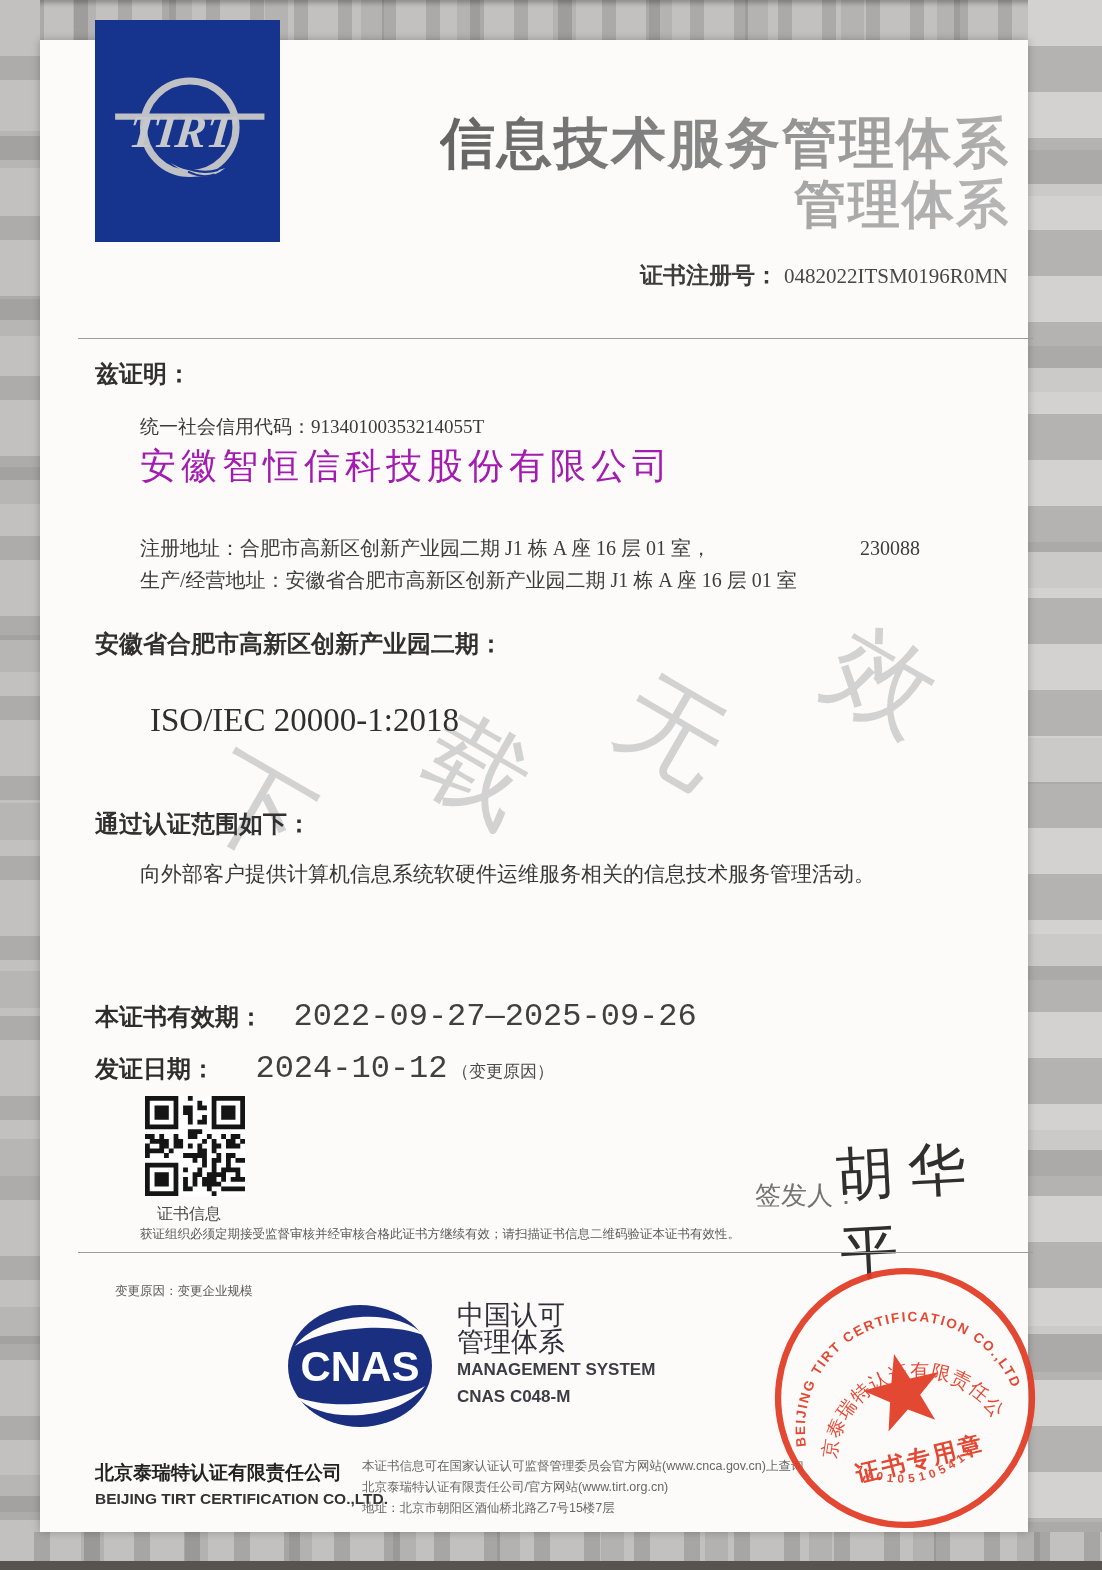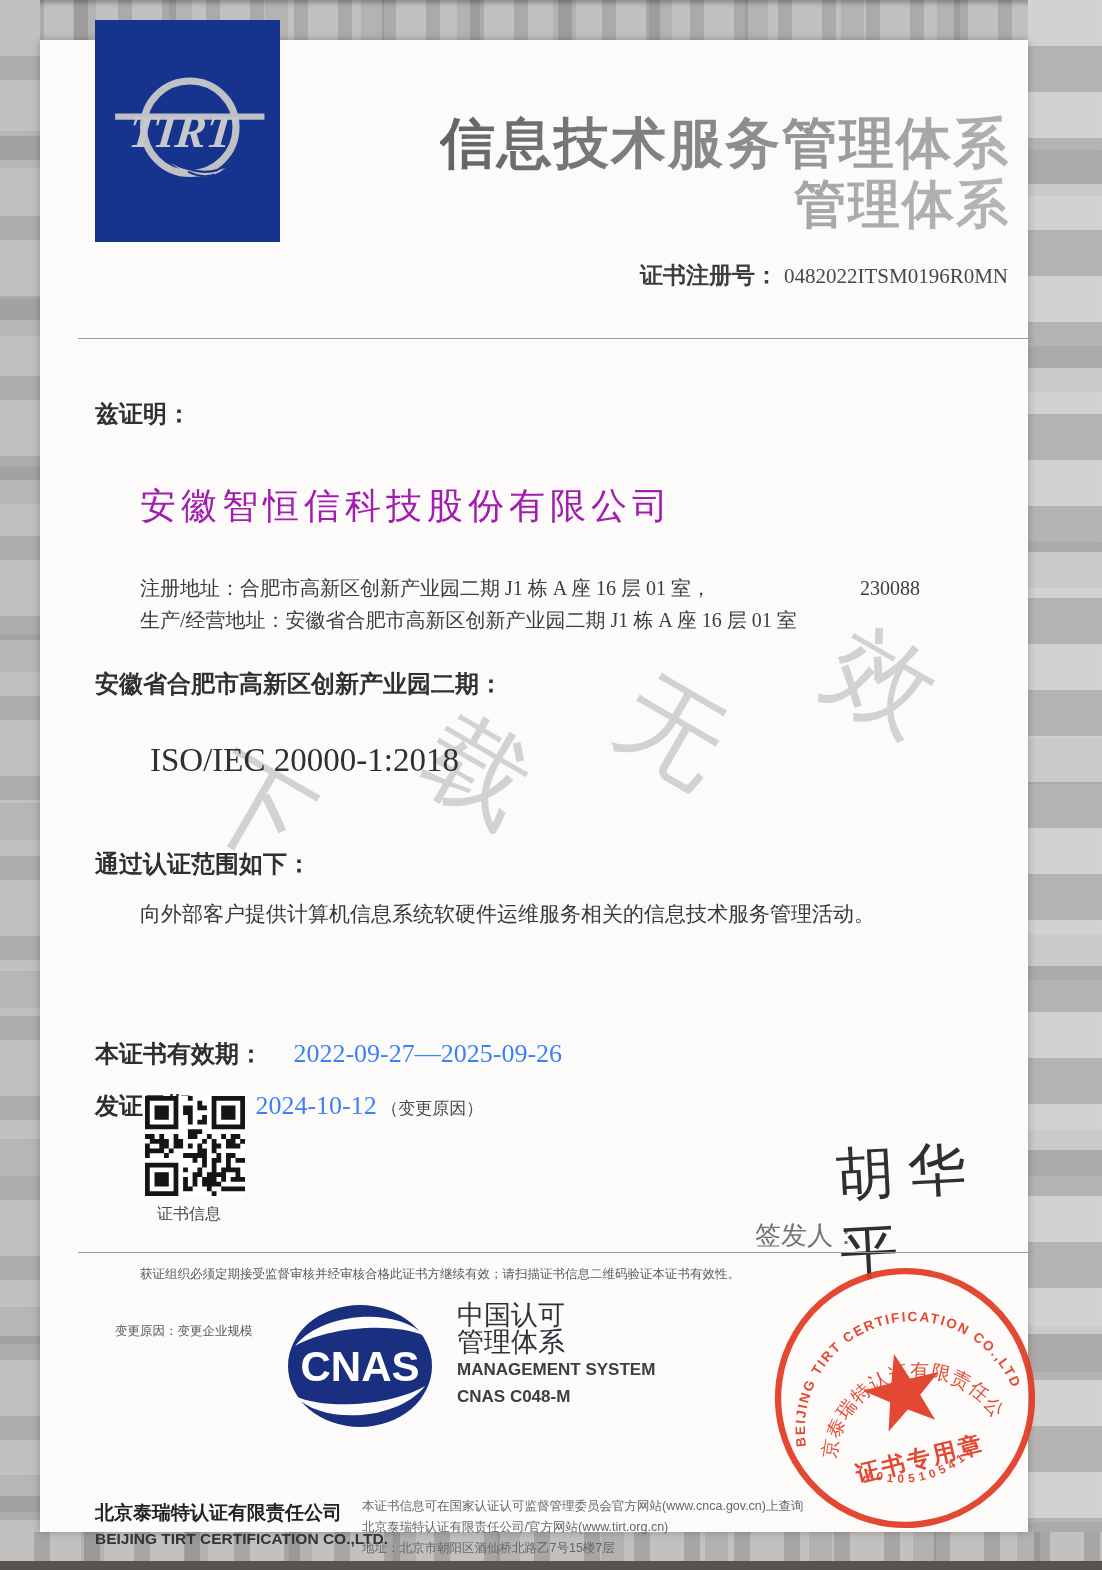--- a/index.html
+++ b/index.html
@@ -16,21 +16,21 @@
                      repeating-linear-gradient(90deg,rgba(0,0,0,0) 0 81px,rgba(0,0,0,.08) 81px 104px);}
   .edge-bottom:after{content:"";position:absolute;left:0;bottom:0;width:100%;height:9px;background:#57544f;}
   .edge-left{left:0;top:0;width:40px;height:100%;
     background-image:repeating-linear-gradient(180deg,rgba(0,0,0,0) 0 56px,rgba(0,0,0,.11) 56px 80px),
                      repeating-linear-gradient(180deg,rgba(0,0,0,0) 0 131px,rgba(0,0,0,.06) 131px 168px);}
   .edge-right{right:0;top:0;width:74px;height:100%;background:#c7c5c3;
     background-image:repeating-linear-gradient(180deg,rgba(255,255,255,.22) 0 46px,rgba(0,0,0,.09) 46px 92px),
                      repeating-linear-gradient(180deg,rgba(0,0,0,0) 0 150px,rgba(0,0,0,.05) 150px 196px);}
   .paper{position:absolute;left:40px;top:40px;width:988px;height:1492px;background:#fcfbfa;
          box-shadow:0 0 8px rgba(0,0,0,.25);}
-  .c{position:absolute;z-index:2;color:#3a3a3a;margin-top:40px;}
+  .c{position:absolute;z-index:2;color:#3a3a3a;}
   
   .logo-box{position:absolute;left:55px;top:-20px;width:185px;height:222px;background:#16338e;z-index:3;
             display:flex;align-items:center;justify-content:center;}
   
   .title{position:absolute;top:72px;right:18px;text-align:right;z-index:2;}
   .t1,.t2{font-weight:700;letter-spacing:2px;
     background:linear-gradient(90deg,#636363,#b2b2b2);-webkit-background-clip:text;background-clip:text;
     color:transparent;}
   .t1{font-size:55px;line-height:62px;}
   .t2{font-size:52px;line-height:60px;background:linear-gradient(90deg,#8a8a8a,#b6b6b6);
@@ -40,21 +40,21 @@
   .reg-val{font-family:"Liberation Serif",serif;font-size:21px;color:#474747;margin-left:6px;}
   .divider{position:absolute;left:38px;width:955px;height:1px;background:#9b9b9b;z-index:2;}
   .h-bold{font-weight:700;font-size:24px;color:#303030;}
   .serif{font-family:"Liberation Serif",serif;}
   .company{font-size:36px;letter-spacing:5px;color:#a21caf;}
   .addr{font-size:20px;line-height:32px;color:#3d3d3d;}
   .postal{position:absolute;left:720px;top:0;}
   .std{font-size:33px;color:#2f2f2f;}
   .scope{font-size:21px;color:#383838;}
   .lab{font-weight:700;font-size:24px;color:#2d2d2d;}
-  .dateval{font-family:Liberation Serif, serif;font-size:26px;color:#3b82f6;}
+  .dateval{font-family:Liberation Mono, monospace;font-size:32px;color:#404040;}
   .note-sm{font-family:"Liberation Serif",serif;font-size:12.5px;color:#5a5a5a;}
   .qr-wrap{position:absolute;left:105px;top:1056px;width:120px;text-align:left;z-index:2;}
   .qr-cap{font-family:"Liberation Serif",serif;font-size:16px;color:#4a4a4a;margin-top:4px;margin-left:12px;}
   .signer{font-family:"Liberation Serif",serif;font-size:26px;color:#737373;text-align:right;}
   .signature{position:absolute;left:798px;top:1092px;font-family:"Liberation Serif",serif;font-size:58px;
              letter-spacing:14px;color:#2f2f2f;transform:rotate(-3deg);z-index:2;}
   .wm{position:absolute;z-index:1;font-size:104px;color:#c9c9c9;opacity:.8;font-weight:400;
       transform:rotate(30deg);user-select:none;}
   .cnas-row{position:absolute;left:245px;top:1262px;display:flex;gap:22px;align-items:flex-start;z-index:2;}
   .cnas-text div{line-height:27px;}
@@ -101,20 +101,23 @@
       <div class="t1">信息技术服务管理体系</div>
       <div class="t2">管理体系</div>
     </div>
     <div class="reg-row">
       <span class="reg-label">证书注册号：</span><span class="reg-val">0482022ITSM0196R0MN</span>
     </div>
 
     <div class="divider" style="top:298px"></div>
 
     <div class="c h-bold" style="left:55px;top:318px">兹证明：</div>
+    <div class="c serif" style="left:100px;top:374px;font-size:19px">
+      <span>统一社会信用代码：</span><span>91340100353214055T</span>
+    </div>
     <div class="c serif company" style="left:100px;top:402px">安徽智恒信科技股份有限公司</div>
 
     <div class="c serif addr" style="left:100px;top:492px;width:860px">
       <div style="position:relative">
         <span>注册地址：</span><span>合肥市高新区创新产业园二期 J1 栋 A 座 16 层 01 室，</span>
         <span class="postal">230088</span>
       </div>
       <div>
         <span>生产/经营地址：</span><span>安徽省合肥市高新区创新产业园二期 J1 栋 A 座 16 层 01 室</span>
       </div>

